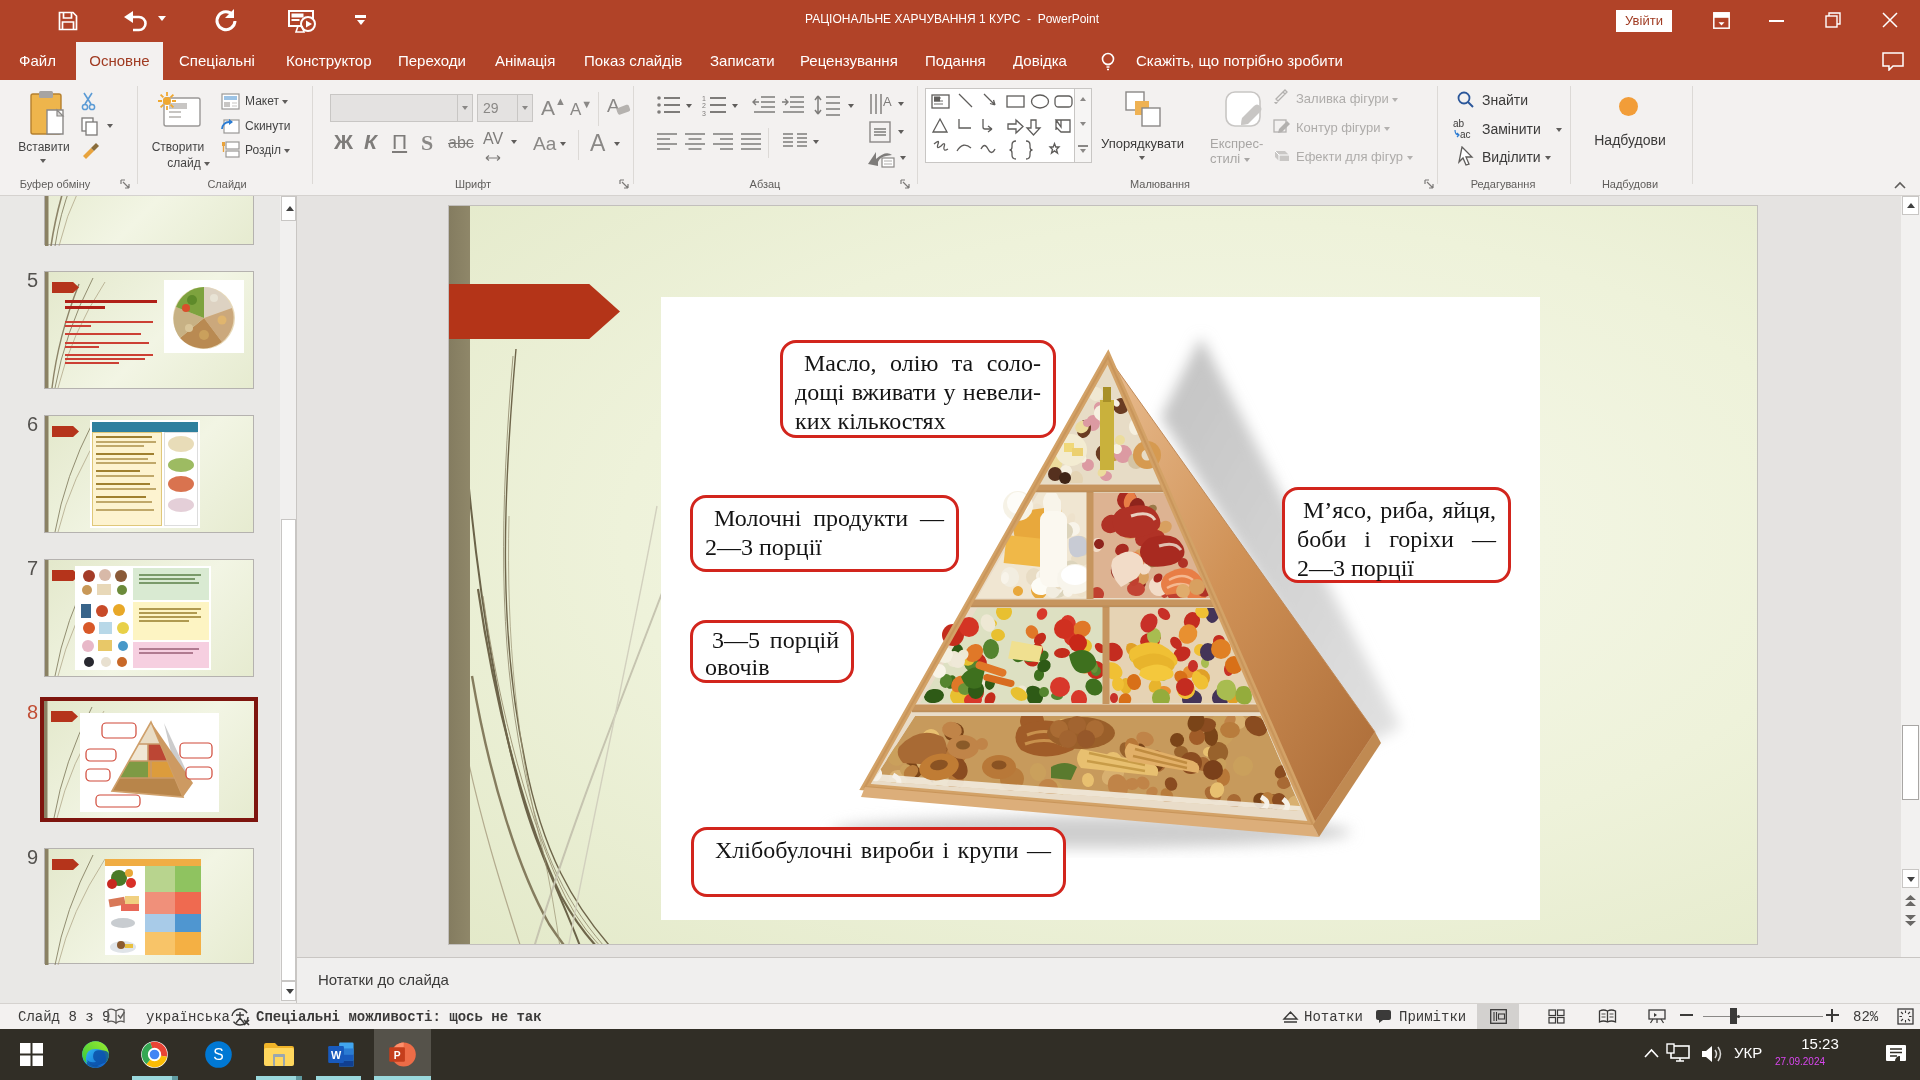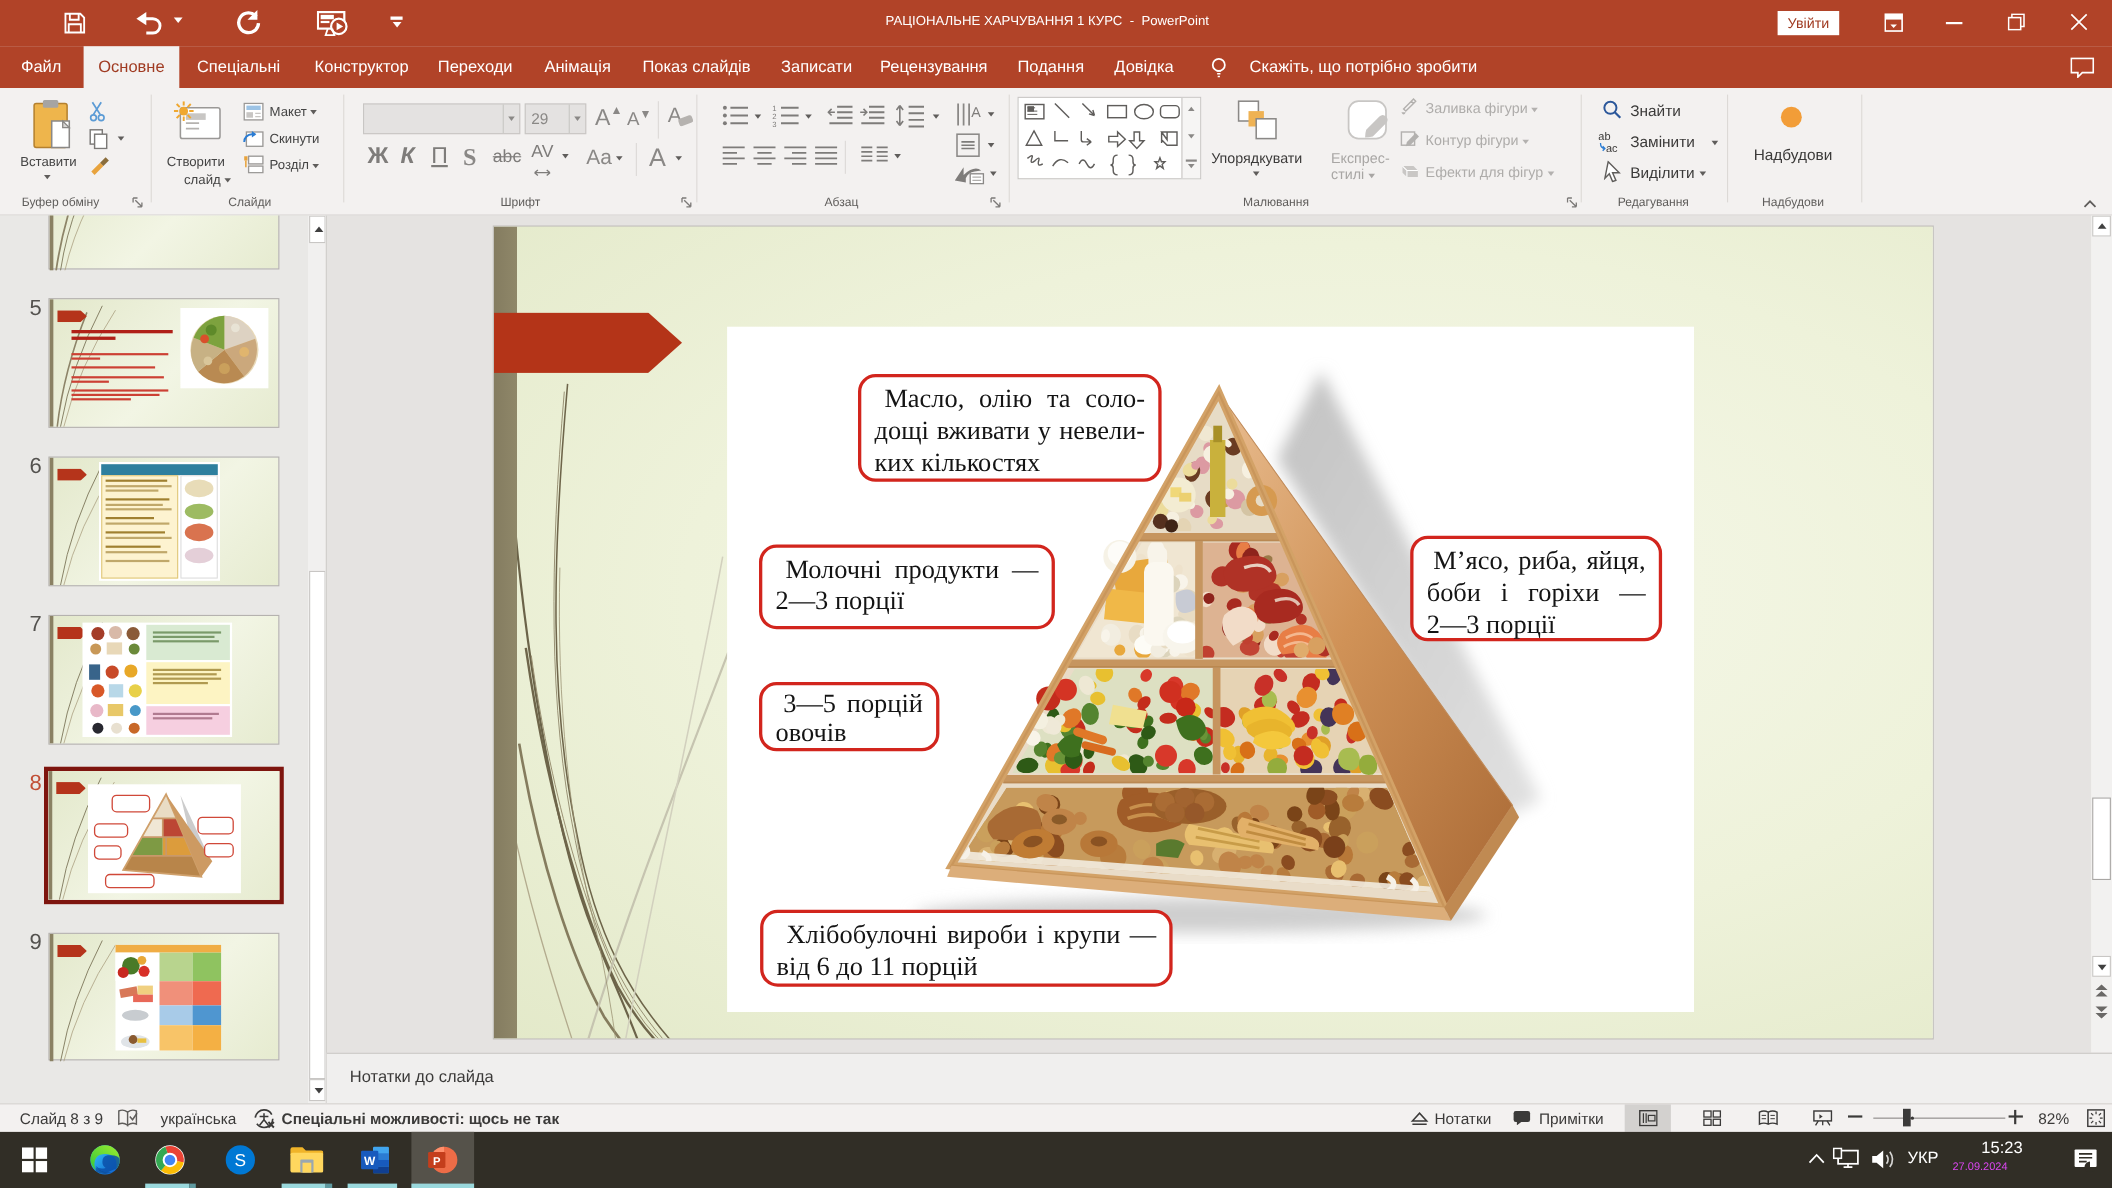--- a/index.html
+++ b/index.html
@@ -28,21 +28,21 @@
   .tnum { position:absolute; left:14px; width:24px; text-align:right; font-size:20px; color:#54524f; }
 
   
   #slide { position:absolute; left:449px; top:10px; width:1308px; height:738px; box-shadow:0 0 0 1px rgba(165,162,158,0.55); background:radial-gradient(ellipse at 60% 45%, #f6f8ea 0%, #eef2da 55%, #e3e9c9 100%); overflow:hidden; }
   #whitebox { position:absolute; left:212px; top:91px; width:879px; height:623px; background:#fff; }
   .callout { position:absolute; border:3.5px solid #d2251d; border-radius:16px; background:#fff; font-family:Liberation Serif, serif; font-size:24px; line-height:29px; color:#141414; padding:6px 12px; }
   .callout .fl{display:flex; justify-content:space-between; white-space:nowrap;}
 
   
   #notesbar { position:absolute; left:297px; top:957px; width:1623px; height:46px; background:#f0efee; border-top:1px solid #c9c6c3; color:#3b3a39; font-size:15px; }
-  #statusbar { position:absolute; left:0; top:1003px; width:1920px; height:26px; background:#f3f1f0; border-top:1px solid #d5d2cf; font-size:14px; color:#3b3a39; }
+  #statusbar { position:absolute; left:0; top:1003px; width:1920px; height:26px; background:#f3f1f0; border-top:1px solid #d5d2cf; font-size:14px; color:#3b3a39;font-family:Liberation Mono, monospace; }
   #taskbar { position:absolute; left:0; top:1029px; width:1920px; height:51px; background:#312e26; }
 </style>
 </head>
 <body>
 
 <div id="titlebar">
 
   <svg class="abs" style="left:57px;top:10px;" width="22" height="22" viewBox="0 0 22 22">
     <path d="M2.5 2.5 h13.5 l3.5 3.5 v13.5 h-17 z" fill="none" stroke="#fff" stroke-width="1.7"></path>
     <path d="M6.5 2.5 v5.5 h8 v-5.5" fill="none" stroke="#fff" stroke-width="1.7"></path>
@@ -1088,21 +1088,20 @@
       <div>2—3 порції</div>
     </div>
     <div class="callout" style="left:242px;top:621px;width:375px;height:70px;">
       <div class="fl" style="padding-left:9px;">
           <span>Хлібобулочні</span>
           <span>вироби</span>
           <span>і</span>
           <span>крупи</span>
           <span>—</span>
         </div>
-      <div>від 6 до 11 порцій</div>
     </div>
   </div>
 </div>
 
 <div class="abs" style="left:1901px;top:196px;width:19px;height:761px;background:#f2f1f0;"></div>
 <div class="abs" style="left:1902px;top:196px;width:17px;height:19px;background:#fff;border:1px solid #c8c6c4;">
   <div class="caret abs" style="left:4px;top:6px;border-top:none;border-bottom:5px solid #404040;border-left:4.5px solid transparent;border-right:4.5px solid transparent;"></div>
 </div>
 <div class="abs" style="left:1902px;top:725px;width:17px;height:75px;background:#fff;border:1px solid #a8a6a4;"></div>
 <div class="abs" style="left:1902px;top:869px;width:17px;height:19px;background:#fff;border:1px solid #c8c6c4;">

